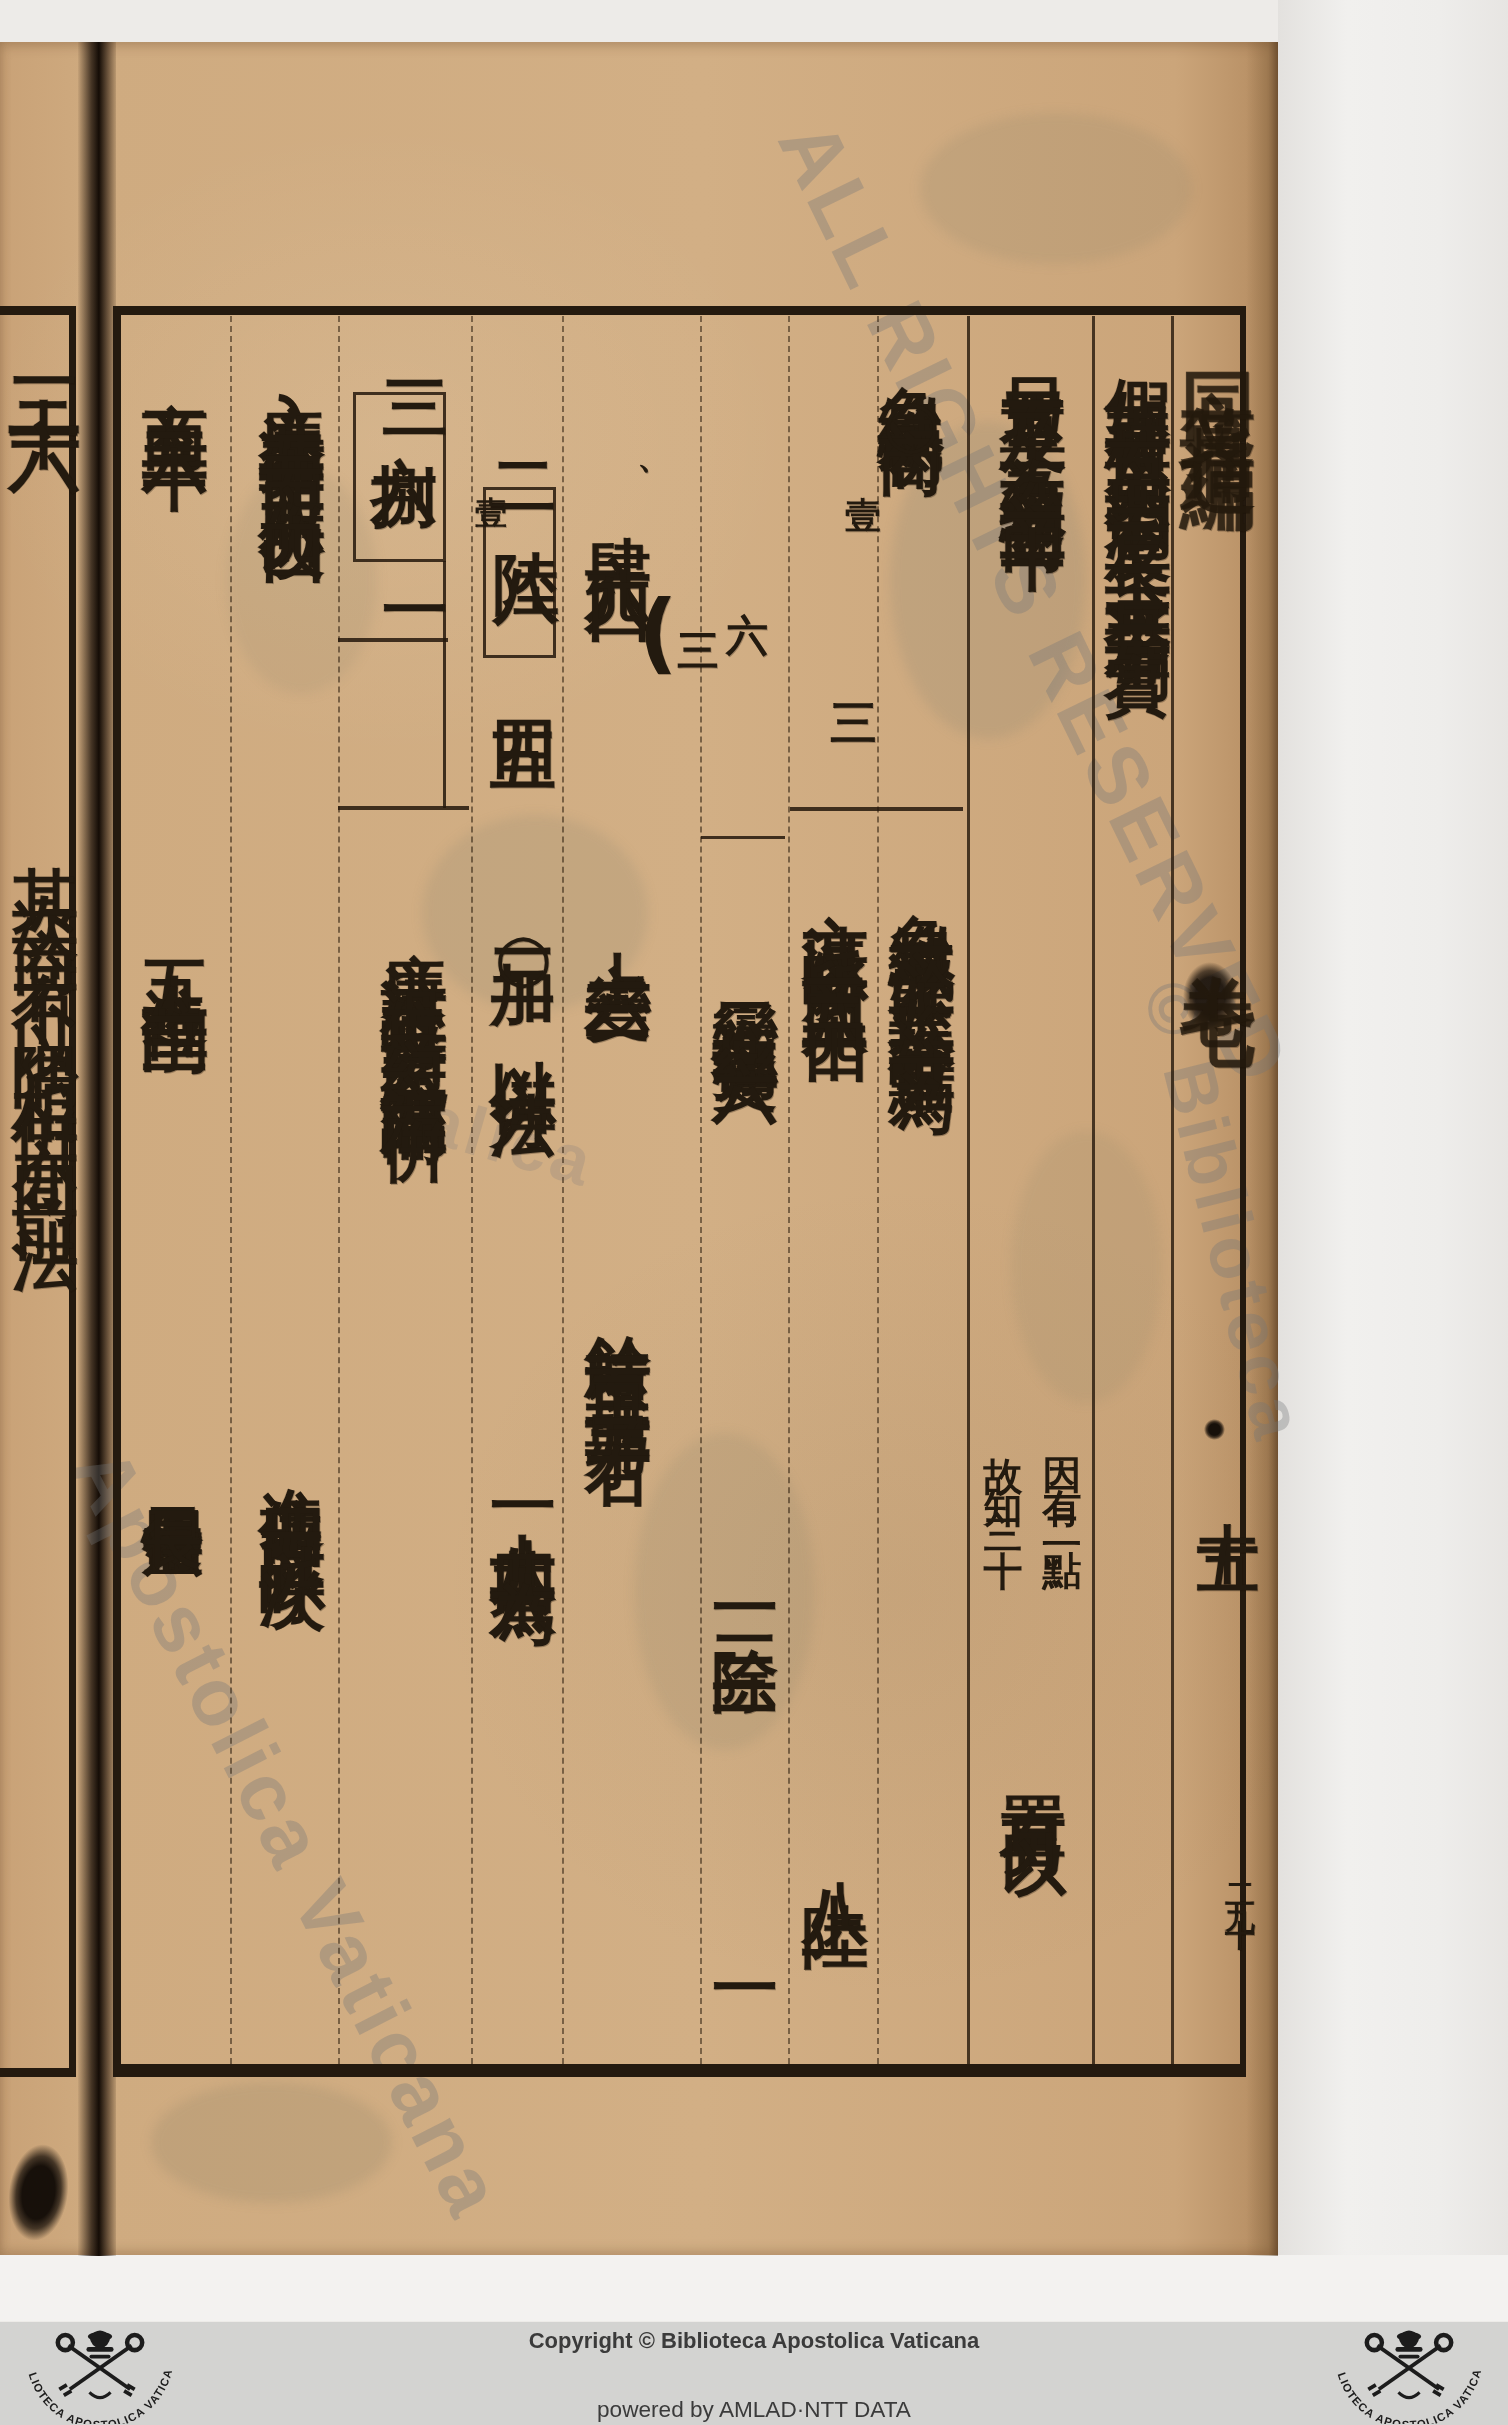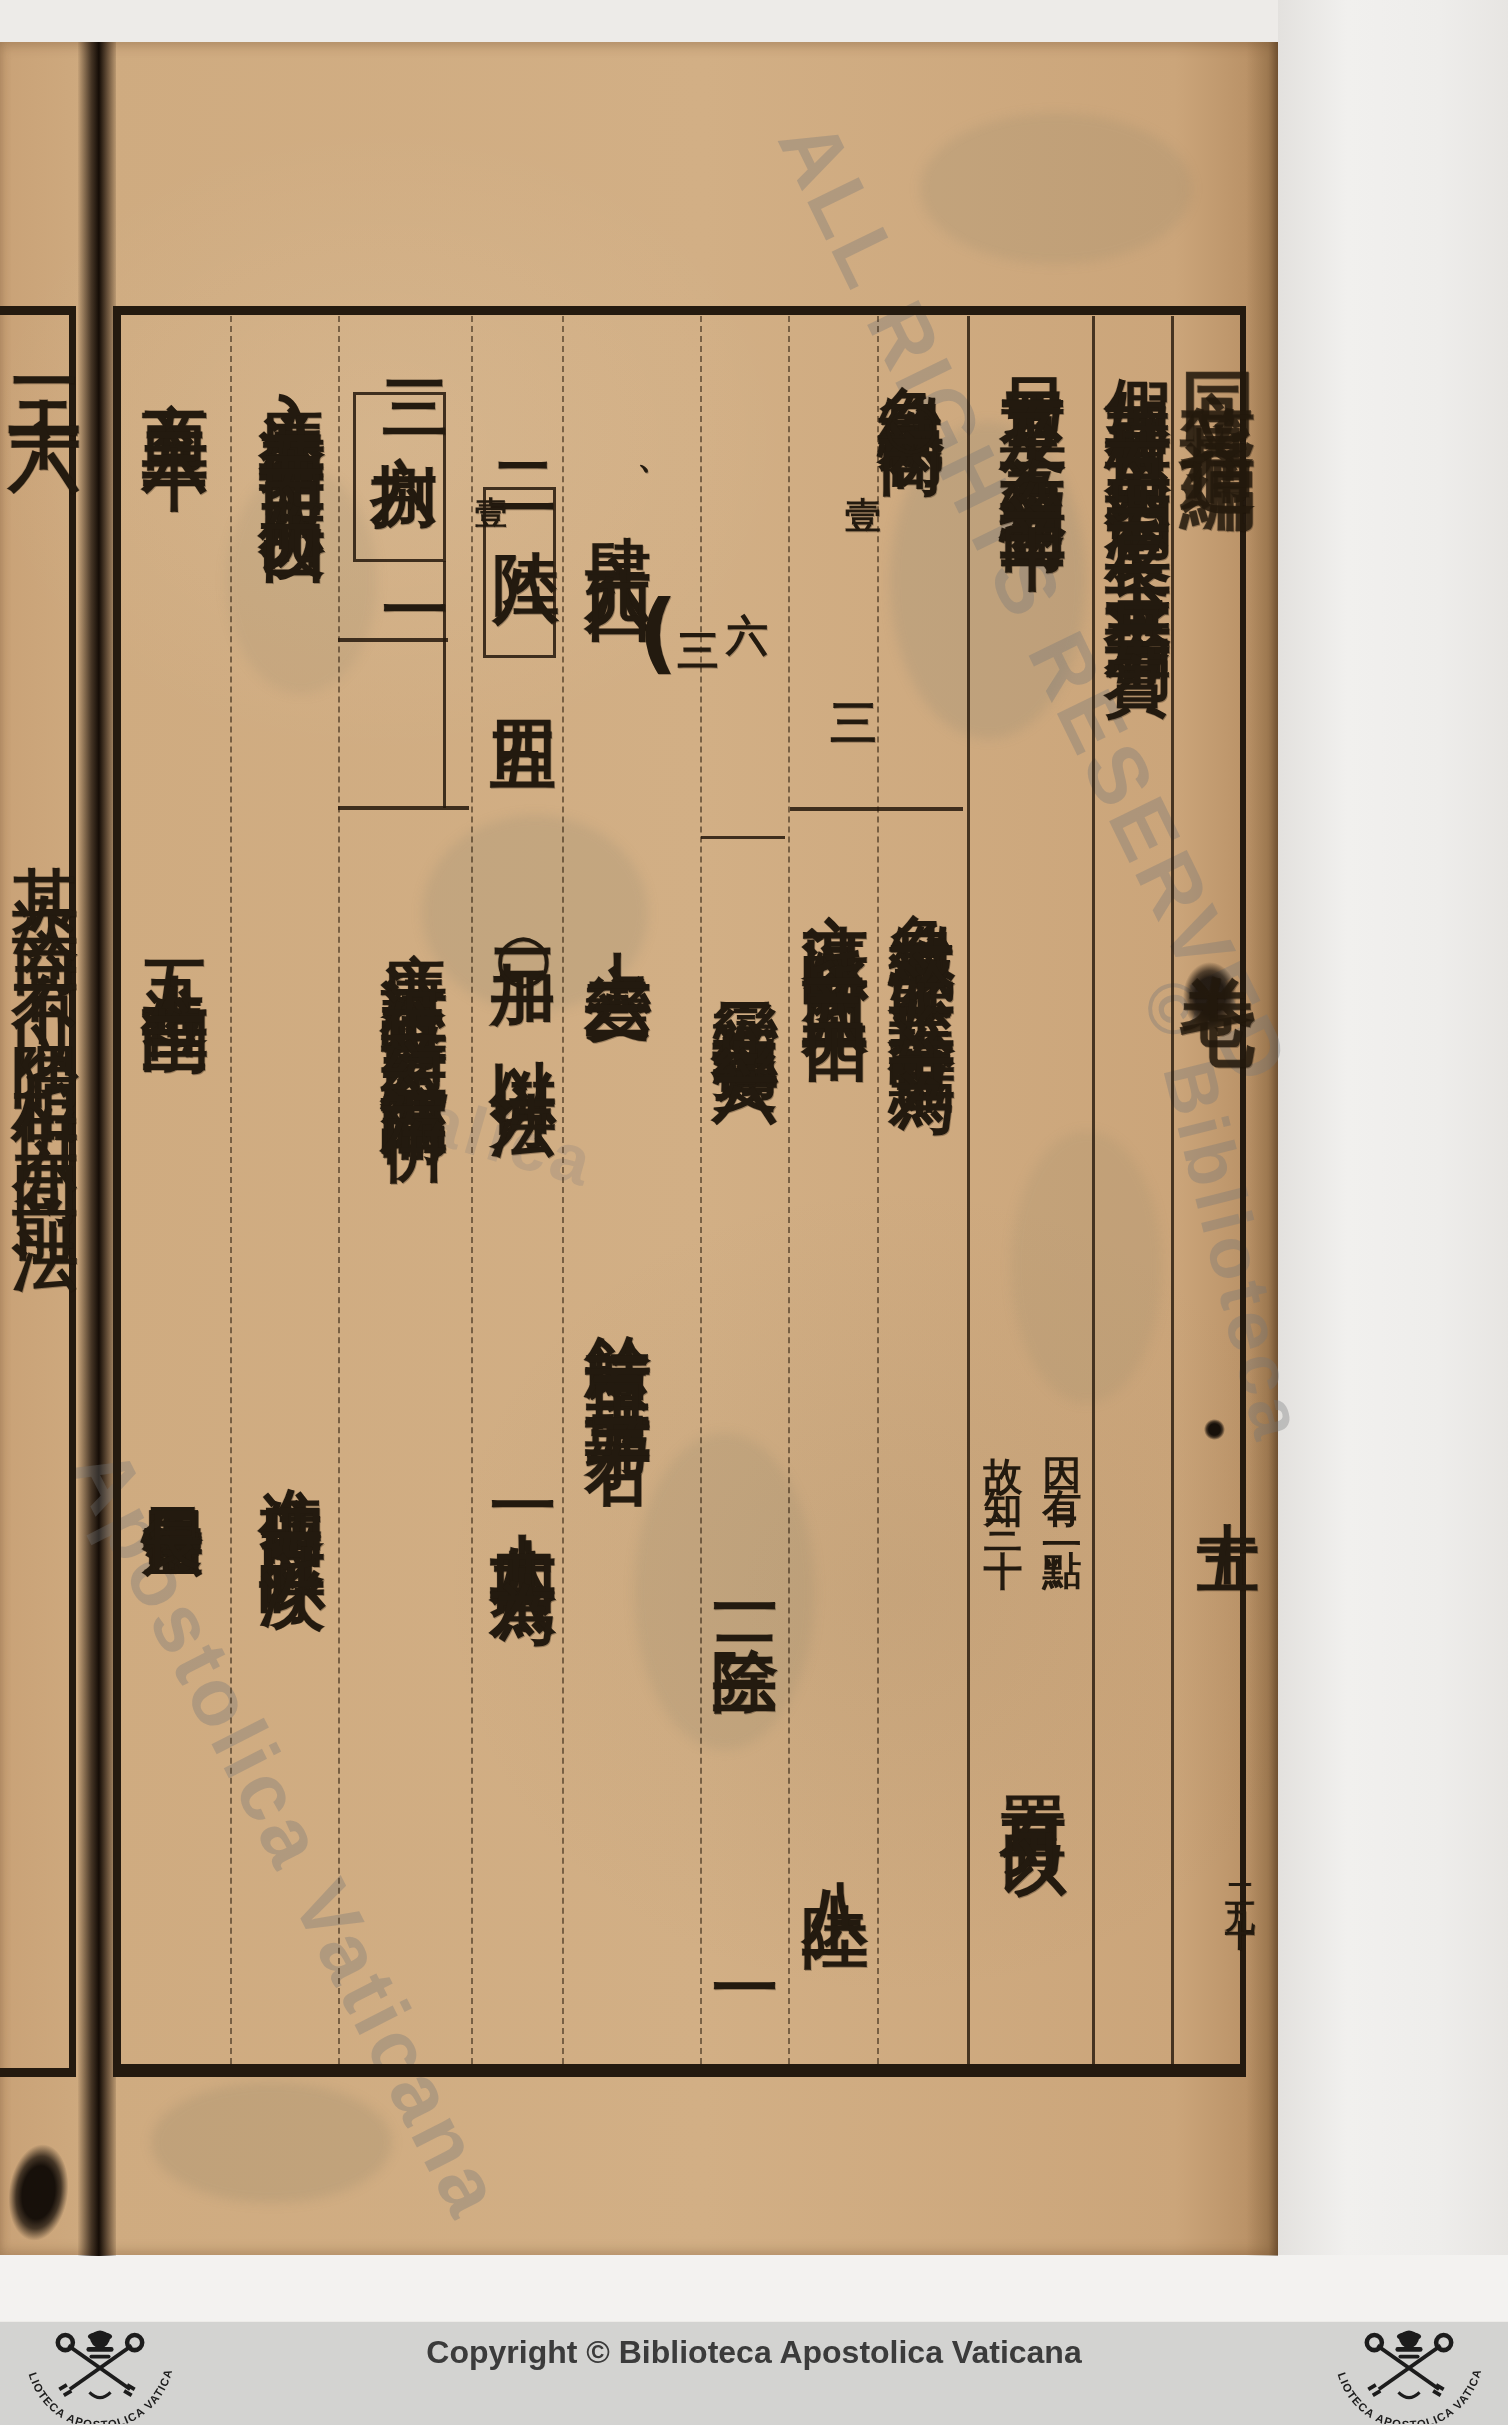--- a/index.html
+++ b/index.html
@@ -44,21 +44,21 @@
   .smudge{position:absolute;border-radius:50%;filter:blur(5.3px);}
   .blot{position:absolute;background:radial-gradient(closest-side,#17100a 55%, rgba(23,16,10,.75) 75%, rgba(23,16,10,0));
         border-radius:46% 54% 52% 48%;}
   
   .wm{position:absolute;color:rgba(115,116,120,.34);font-weight:bold;
       font-family:"Liberation Sans",sans-serif;letter-spacing:4.5px;white-space:nowrap;}
   
   .footer{position:absolute;left:0;top:2322px;width:1508px;height:104px;background:#d3d3d1;}
   .footer .txt{position:absolute;left:0;width:1508px;text-align:center;color:#3b3b3b;
                font-family:"Liberation Sans",sans-serif;}
-  .f1{top:12px;font-size:32px;font-weight:bold;}
+  .f1{top:6px;font-size:22px;font-weight:bold;}
   .f2{top:44px;font-size:29px;}
   .f3{top:75px;font-size:22.6px;}
   .emblem{position:absolute;top:2323px;width:166px;height:101px;}
   .emblem.left{left:16.6px;}
   .emblem.right{left:1326px;}
 </style>
 </head>
 <body>
 
 <div id="root">
@@ -151,20 +151,21 @@
       <span class="glyph" style="left: 830px; top: 692px; font-size: 47px;">三</span>
       <span class="glyph" style="left: 726px; top: 608px; font-size: 42px;">六</span>
       <span class="glyph" style="left: 638px; top: 581px; font-size: 87px;">(</span>
       <span class="glyph" style="left: 677px; top: 623px; font-size: 42px;">三</span>
       <span class="glyph" style="left: 637px; top: 433px; font-size: 35px;">、</span>
       <span class="glyph" style="left: 475px; top: 492px; font-size: 32px;">壹</span>
     </div>
 
   <div class="footer">
     <div class="txt f1">Copyright © Biblioteca Apostolica Vaticana</div>
+    <div class="txt f3">powered by AMLAD·NTT DATA</div>
   </div>
 
   <svg class="emblem left" viewBox="0 0 220 134">
     <g stroke="#1c1c1c" fill="none" stroke-width="5">
       <line x1="68" y1="30" x2="150" y2="88"></line>
       <line x1="152" y1="30" x2="70" y2="88"></line>
       <circle cx="64" cy="26" r="10" stroke-width="6"></circle>
       <circle cx="156" cy="26" r="10" stroke-width="6"></circle>
       <path d="M146 82 l10 6 M142 90 l10 6 M66 82 l-10 6 M72 90 l-10 6"></path>
       <path d="M96 92 q14 14 28 0" stroke-width="4"></path>

